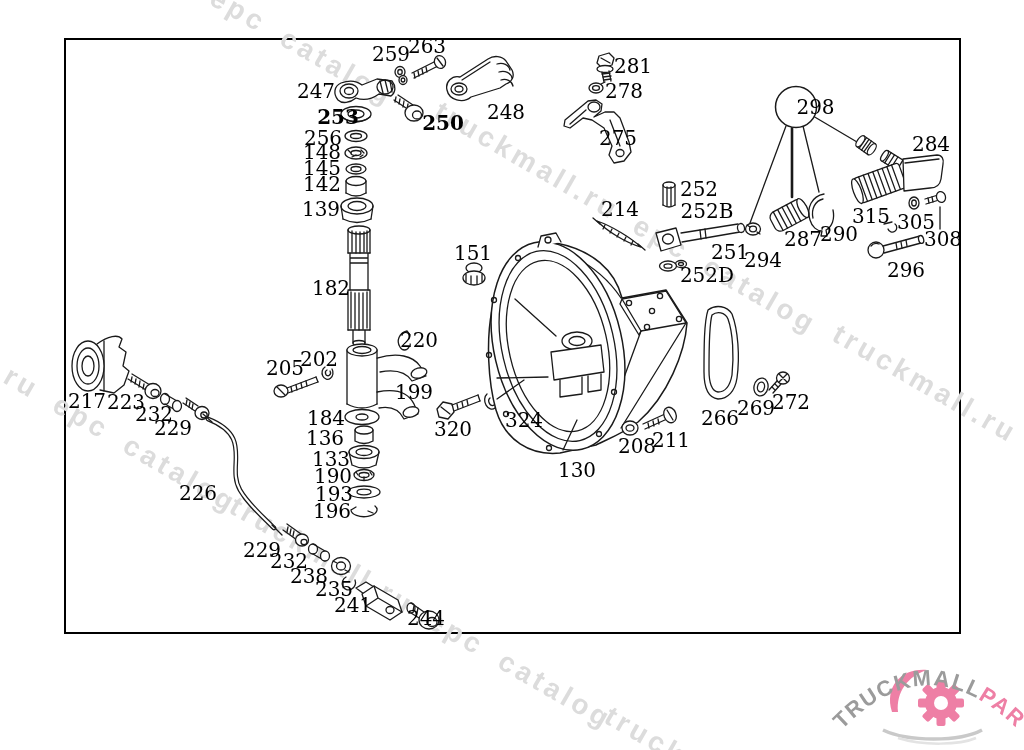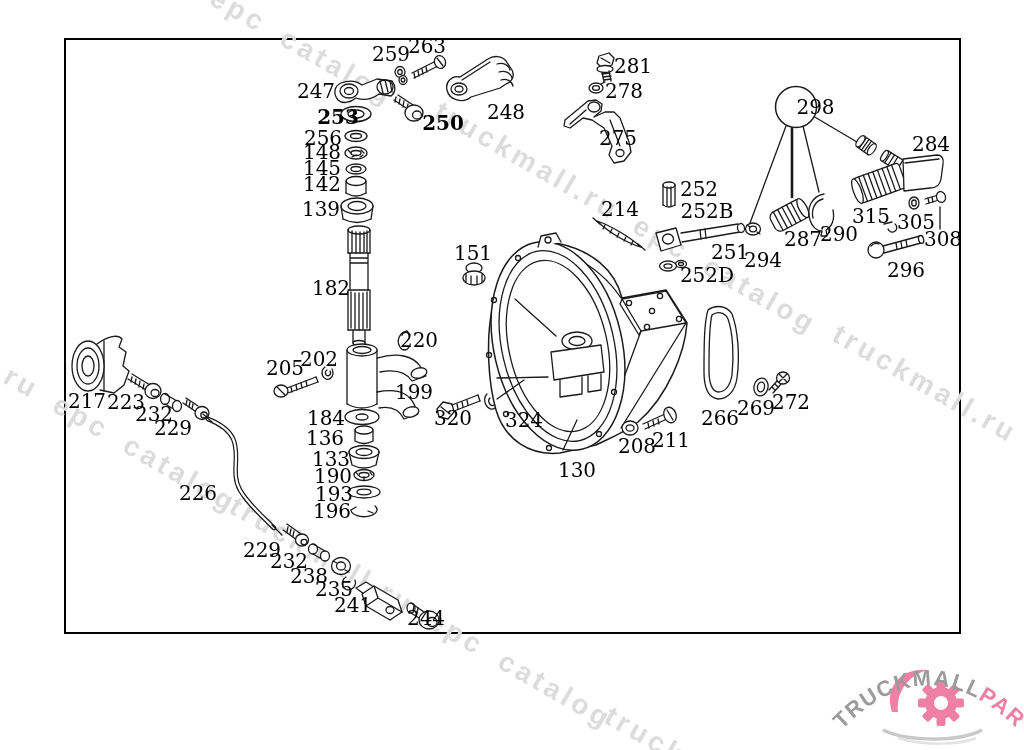--- a/index.html
+++ b/index.html
@@ -449,21 +449,21 @@
       <span class="part-label" style="left: 126px; top: 402px;">223</span>
       <span class="part-label" style="left: 154px; top: 414px;">232</span>
       <span class="part-label" style="left: 173px; top: 428px;">229</span>
       <span class="part-label" style="left: 198px; top: 493px;">226</span>
       <span class="part-label" style="left: 262px; top: 550px;">229</span>
       <span class="part-label" style="left: 289px; top: 561px;">232</span>
       <span class="part-label" style="left: 309px; top: 576px;">238</span>
       <span class="part-label" style="left: 334px; top: 589px;">235</span>
       <span class="part-label" style="left: 353px; top: 605px;">241</span>
       <span class="part-label" style="left: 386px; top: 618px; margin-left: 40px;">244</span>
-      <span class="part-label" style="left: 453px; top: 418px;">320</span>
+      <span class="part-label" style="left: 453px; top: 429px;">320</span>
       <span class="part-label" style="left: 492px; top: 420px; margin-left: 32px;">324</span>
       <span class="part-label" style="left: 577px; top: 470px;">130</span>
       <span class="part-label" style="left: 637px; top: 446px;">208</span>
       <span class="part-label" style="left: 671px; top: 440px;">211</span>
       <span class="part-label" style="left: 720px; top: 418px;">266</span>
       <span class="part-label" style="left: 756px; top: 408px;">269</span>
       <span class="part-label" style="left: 791px; top: 402px;">272</span>
     </div>
 
   <svg class="logo" width="196" height="106" viewBox="0 0 196 106">

